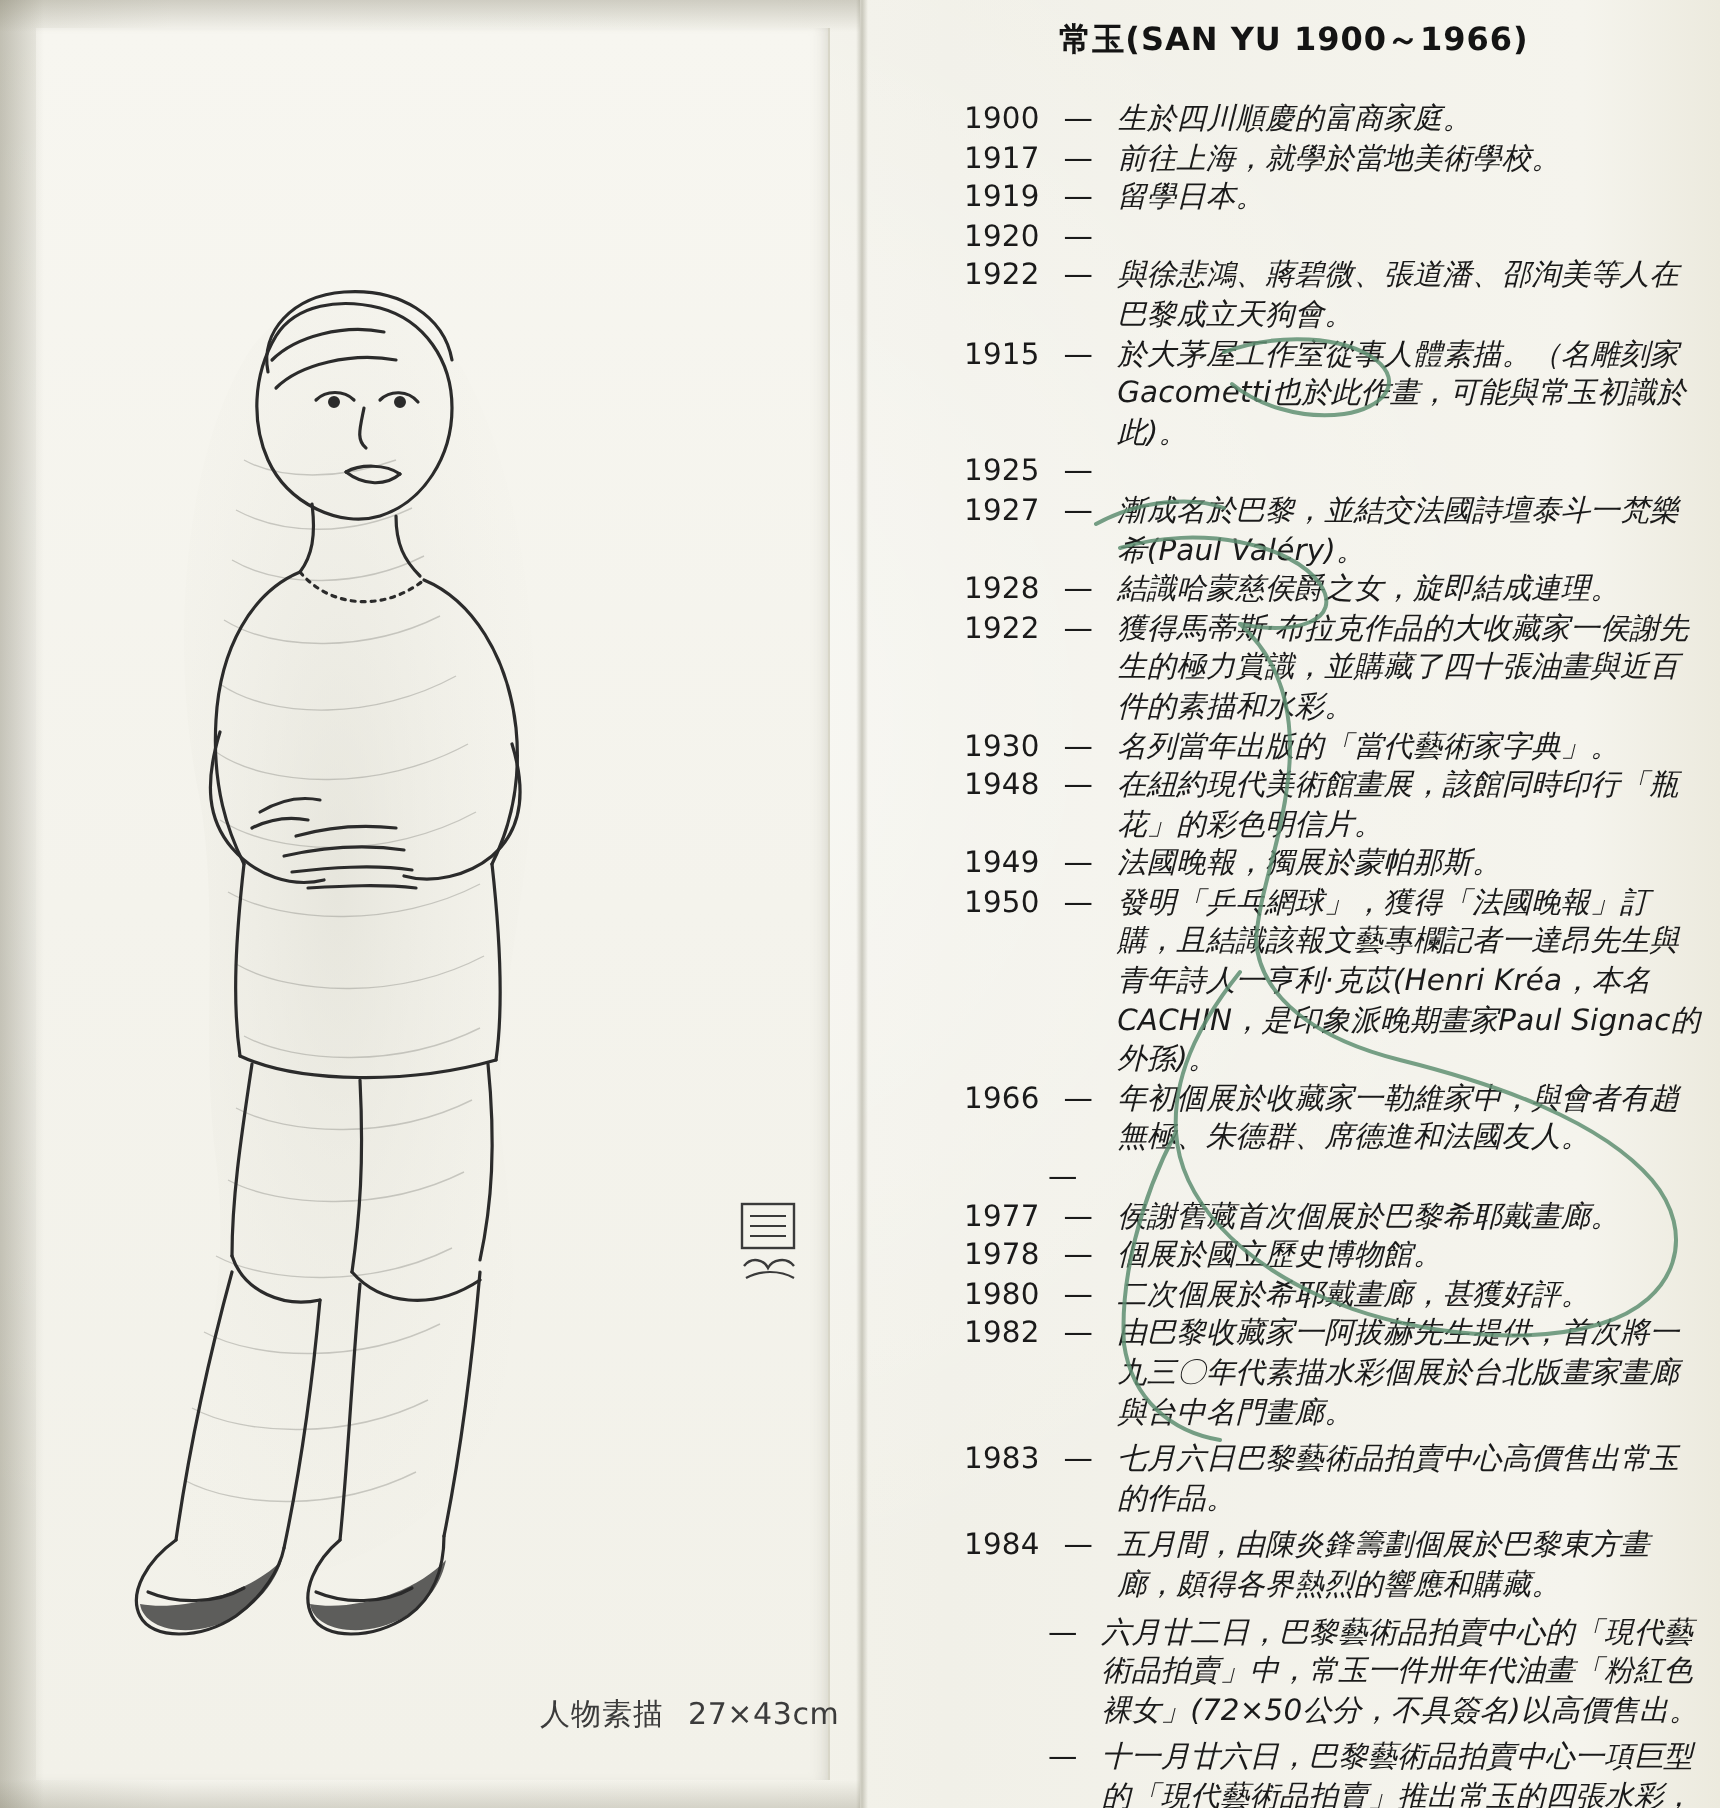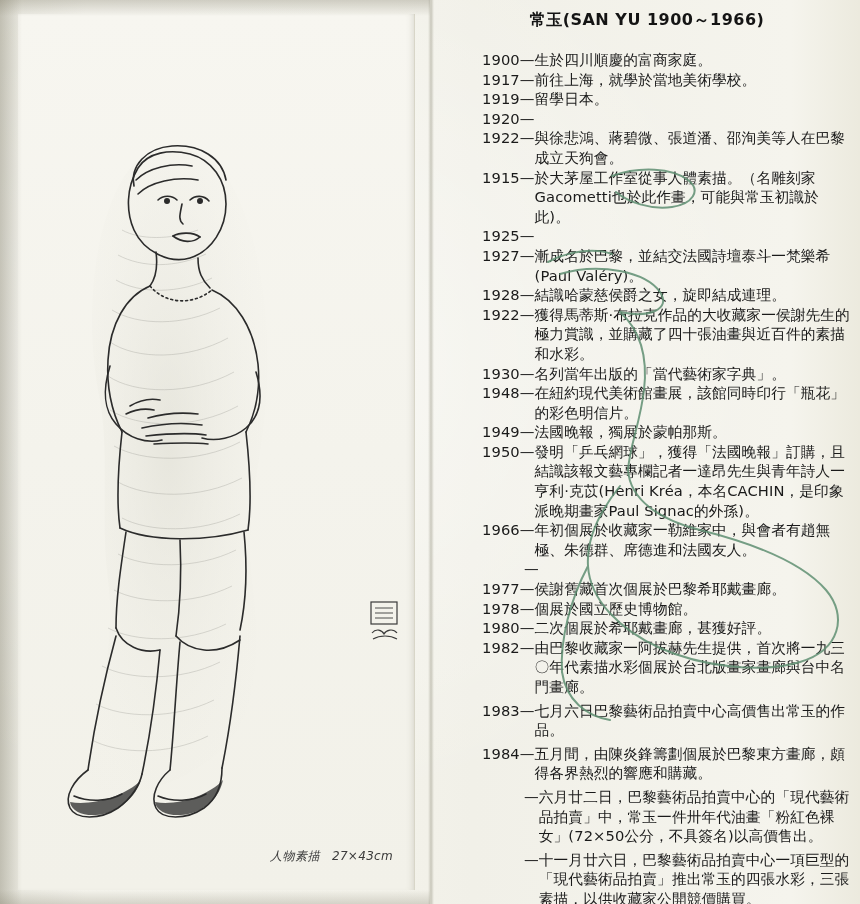--- a/index.html
+++ b/index.html
@@ -59,26 +59,25 @@
     position: absolute;
     left: 30px; top: 80px;
     width: 340px; height: 760px;
   }
   .artwork svg { display: block; }
 
   .caption {
     position: absolute;
     left: 270px;
     top: 848px;
-    font-size: 12px;
+    font-size: 15px;
     color: #3b3b3b;
     letter-spacing: 0.5px;
     white-space: nowrap;
     font-family: "DejaVu Sans", "Liberation Sans", sans-serif;
-    font-style: italic;
   }
   .caption .dim {
     margin-left: 12px;
     letter-spacing: 0.3px;
   }
 
   
   .signature {
     position: absolute;
     left: 368px;
@@ -105,30 +104,32 @@
     width: 372px;
     font-size: 14.7px;
     line-height: 19.6px;
     color: #1a1a1a;
     letter-spacing: 0.1px;
   }
   .entry {
     display: flex;
     align-items: flex-start;
     margin-bottom: 0px;
+    gap: 12px;
   }
   .entry .year {
     flex: 0 0 auto;
     white-space: nowrap;
   }
   .entry .dash {
     flex: 0 0 auto;
   }
   .entry .body {
     flex: 1 1 auto;
+    font-style: italic;
   }
   .entry.sub {
     padding-left: 42px;
   }
   .entry.sub .body { text-indent: 0; }
   .spacer { height: 4px; }
 
   
   .annotation {
     position: absolute;

